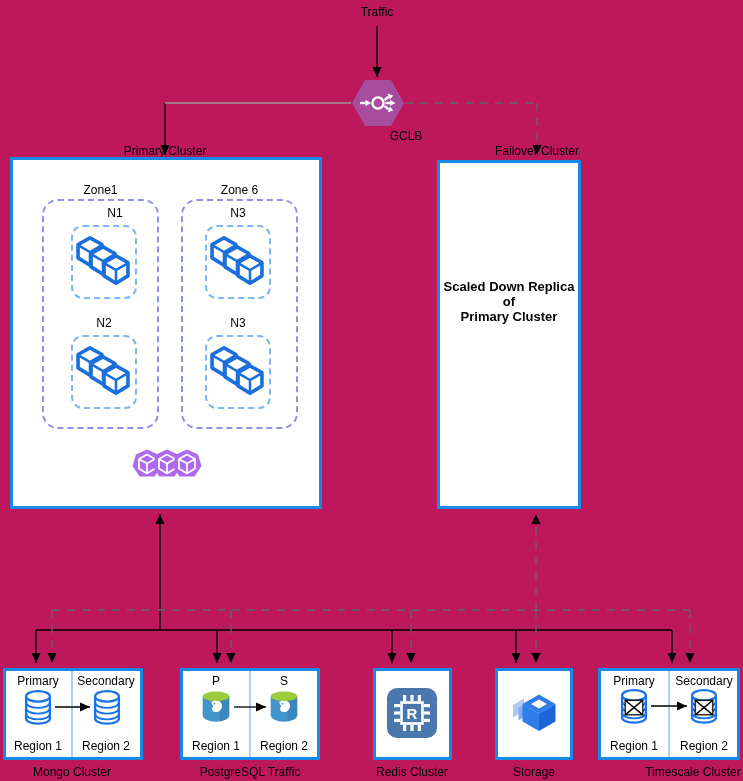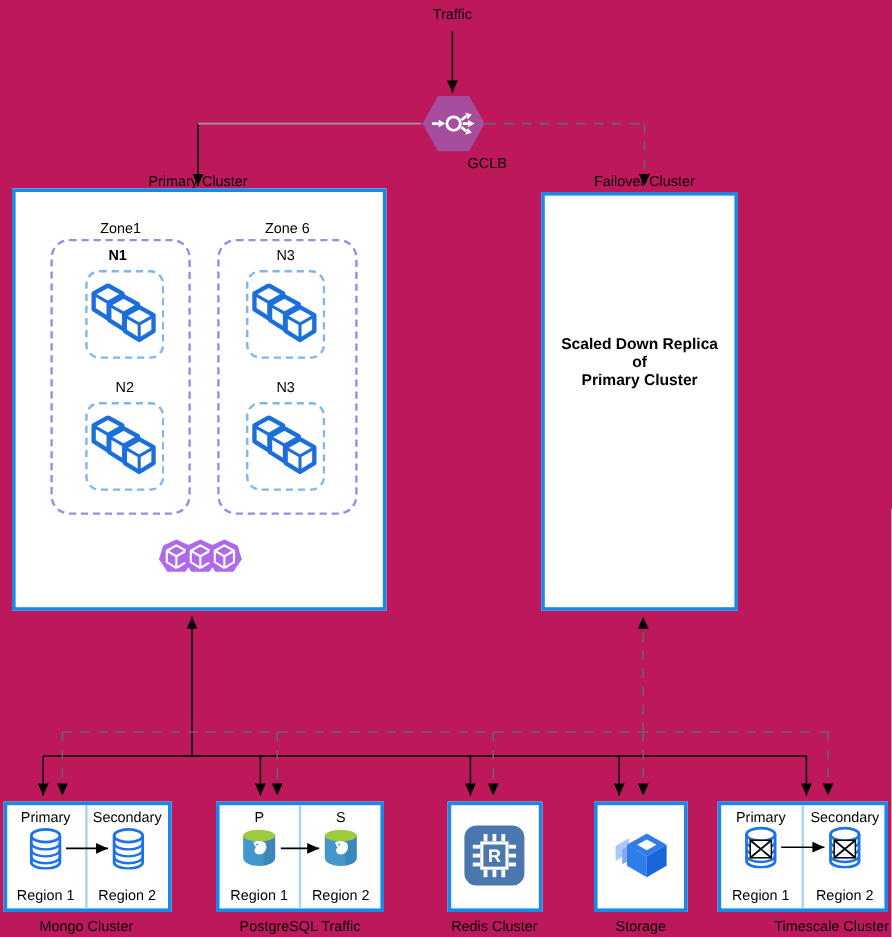--- a/index.html
+++ b/index.html
@@ -103,21 +103,21 @@
 
   <div class="lbl" style="left:165px;top:144px;">Primary Cluster</div>
   <div class="cluster-box" style="left:10px;top:157px;width:312px;height:352px;position:absolute;">
     <div style="position:relative;width:100%;height:100%;">
       <div class="lbl" style="left:87.5px;top:23px;">Zone1</div>
       <div class="lbl" style="left:226.5px;top:23px;">Zone 6</div>
 
       <div class="zone" style="left:29px;top:39px;width:117px;height:230px;"></div>
       <div class="zone" style="left:168px;top:39px;width:117px;height:230px;"></div>
 
-      <div class="lbl" style="left:85px;top:46px;font-weight:bold;">N1</div>
+      <div class="lbl" style="left:102px;top:46px;">N1</div>
       <div class="lbl" style="left:225px;top:46px;">N3</div>
       <div class="lbl" style="left:91px;top:156px;">N2</div>
       <div class="lbl" style="left:225px;top:156px;">N3</div>
 
       <div class="node" style="left:58px;top:65px;width:66px;height:74px;">
         <svg width="60" height="52" viewBox="0 0 60 52">
           <use href="#sym-cube" x="0" y="0" width="32" height="32"></use>
           <use href="#sym-cube" x="13" y="9" width="32" height="32"></use>
           <use href="#sym-cube" x="26" y="18" width="32" height="32"></use>
         </svg>
@@ -146,21 +146,21 @@
 
       <svg class="icon-abs" style="left:118px;top:288px;" width="72" height="32" viewBox="0 0 72 32">
         <use href="#sym-ppod" x="0" y="0" width="32" height="32"></use>
         <use href="#sym-ppod" x="20" y="0" width="32" height="32"></use>
         <use href="#sym-ppod" x="40" y="0" width="32" height="32"></use>
       </svg>
     </div>
   </div>
 
   <div class="lbl" style="left:537px;top:144px;">Failover Cluster</div>
-  <div class="cluster-box" style="left:451px;top:160px;width:164px;height:349px;padding-left:26px;">
+  <div class="cluster-box" style="left:437px;top:160px;width:144px;height:349px;padding-left:26px;">
     <div class="failover-text" style="top:116px;">
       <div>Scaled Down Replica</div>
       <div>of</div>
       <div>Primary Cluster</div>
     </div>
   </div>
 
   <div class="cluster-box" style="left:3px;top:668px;width:140px;height:92px;">
     <div style="position:relative;width:100%;height:100%;">
       <div class="divider" style="left:65px;"></div>

